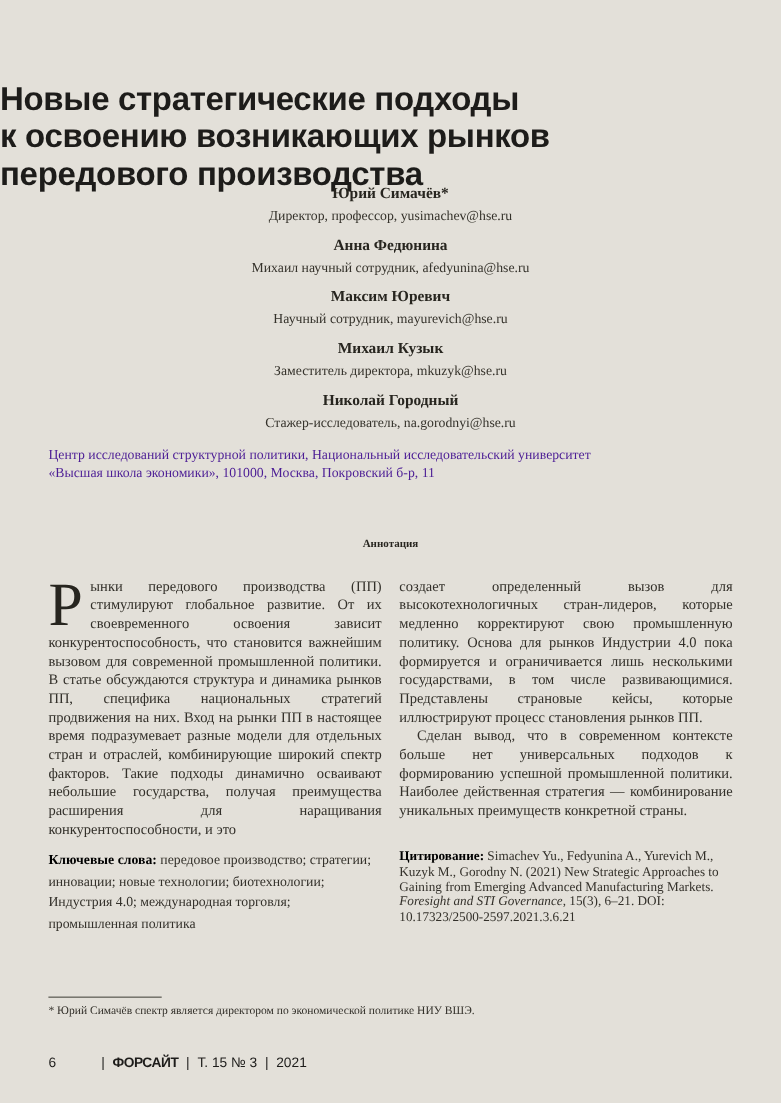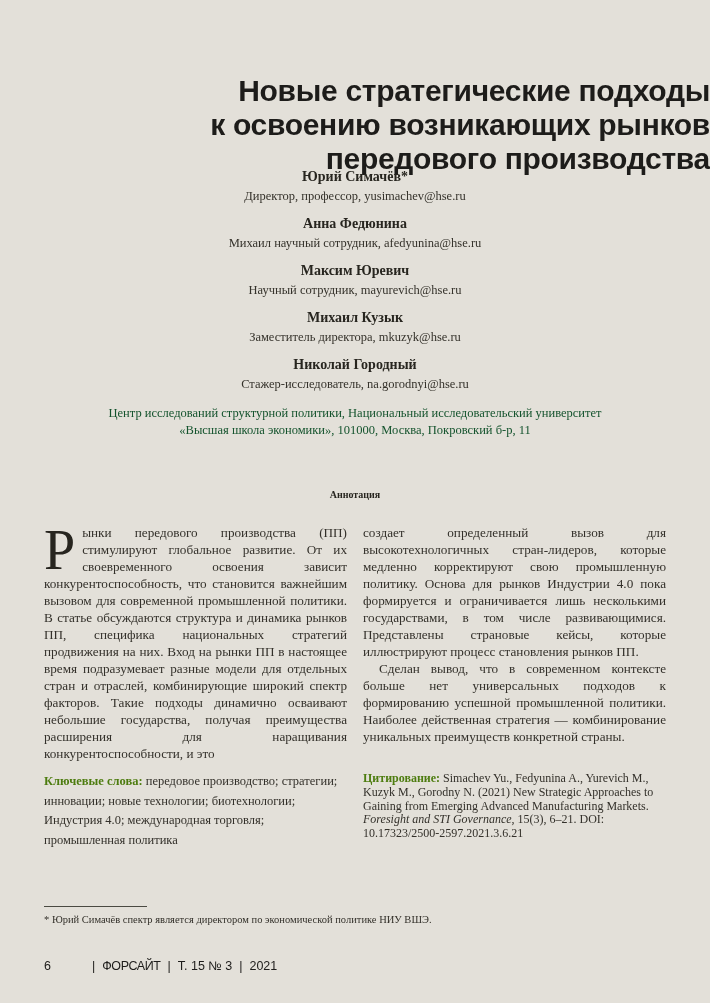--- a/index.html
+++ b/index.html
@@ -8,42 +8,42 @@
     position:relative;
     width:710px;height:1003px;
     margin:0 auto;
     background:#e3e0d9;
     color:#2f2d29;
     font-family:"Liberation Serif", serif;
     overflow:hidden;
   }
   
   .title{
-    position:absolute;top:54px;left:0;right:0;
-    text-align:right;
+    position:absolute;top:54px;left:0;right:12px;
+    text-align:left;
     font-family:"Liberation Sans", sans-serif;
     font-weight:bold;
     font-size:30px;line-height:34px;
     letter-spacing:-0.3px;
     color:#1d1c1a;
   }
   
   .authors{
     position:absolute;top:169px;left:0;right:0;
     text-align:center;
   }
   .author{margin-bottom:13px;}
   .author-name{
     font-weight:bold;font-size:14px;line-height:16px;color:#27251f;
     margin-bottom:4px;
   }
   .author-role{font-size:12.5px;line-height:14px;color:#35322b;}
   .affiliation{
     position:absolute;top:405px;left:44px;right:44px;
-    text-align:center;font-size:12.5px;line-height:17px;color:#14532d;
+    text-align:left;font-size:12.5px;line-height:17px;color:#4c1d95;
   }
   
   .abstract-heading{
     position:absolute;top:489px;left:0;right:0;
     text-align:center;font-weight:bold;font-size:10px;color:#27251f;
   }
   .abstract-cols{
     position:absolute;top:524px;left:44px;right:44px;
     display:flex;gap:16px;
   }
@@ -55,41 +55,41 @@
     font-weight:normal;color:#27251f;
   }
   .abs-p2{text-indent:16px;margin-top:0;}
   
   .meta-row{
     position:absolute;top:772px;left:44px;right:44px;
     display:flex;gap:16px;
   }
   .keywords{width:303px;font-size:12.5px;line-height:19.5px;color:#33302a;}
   .citation{width:303px;font-size:12px;line-height:13.8px;color:#33302a;}
-  .meta-label{font-weight:bold;color:#4d7c0f;}
+  .meta-label{font-weight:bold;color:#000000;}
   .em{font-style:italic;}
   
   .footnote-rule{
     position:absolute;top:906px;left:44px;
     width:103px;height:0;border-top:1px solid #4a4a42;
   }
   .footnote{
     position:absolute;top:913px;left:44px;right:44px;
     font-size:10.5px;line-height:13px;color:#33302a;
   }
   
   .footer{
     position:absolute;top:959px;left:44px;right:44px;
     font-family:"Liberation Sans", sans-serif;
     font-size:12.5px;color:#1d1c1a;
     display:flex;align-items:center;
   }
   .footer .page-num{margin-right:34px;}
   .footer .sep{margin:0 7px;font-weight:normal;}
-  .footer .journal{font-weight:normal;letter-spacing:-0.4px;}
+  .footer .journal{font-weight:bold;letter-spacing:-0.4px;}
 </style>
 </head>
 <body>
 
 <div class="page">
 
   <h1 class="title">
     <div>Новые стратегические подходы</div>
     <div>к освоению возникающих рынков</div>
     <div>передового производства</div>

